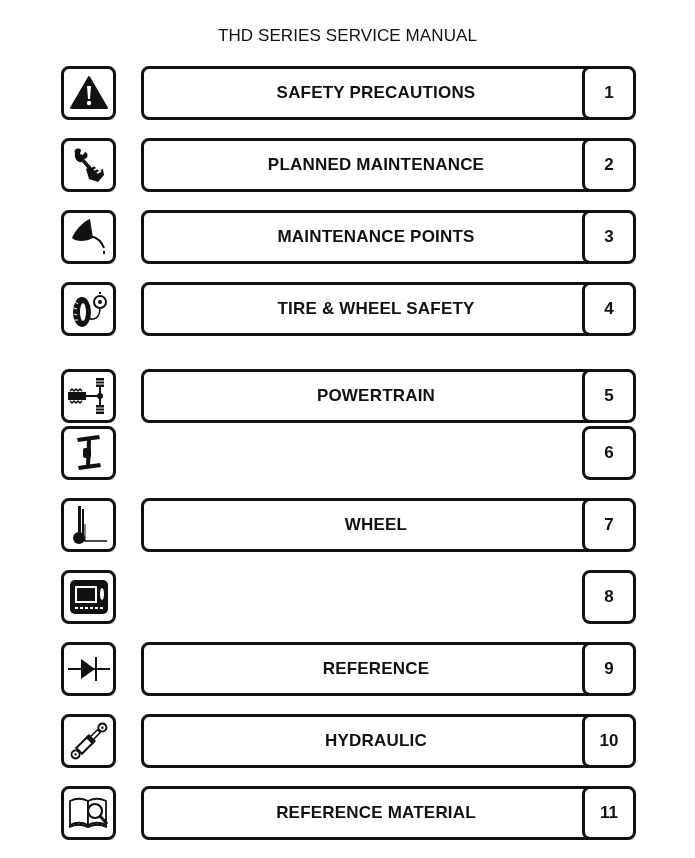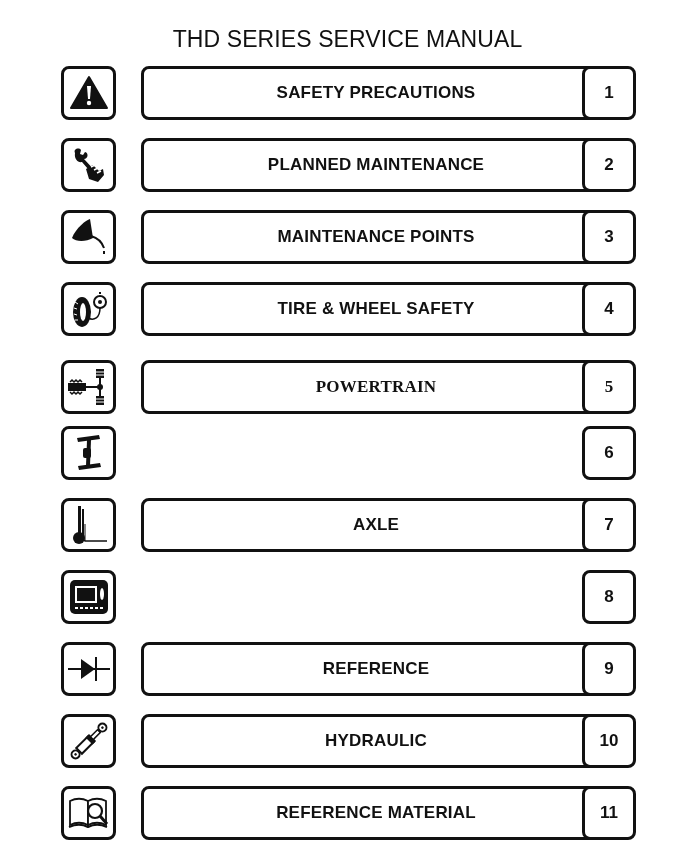--- a/index.html
+++ b/index.html
@@ -1,19 +1,19 @@
 <!DOCTYPE html>
 <html><head>
 <meta charset="utf-8">
 <style>
   html, body { margin: 0; padding: 0; background: #ffffff; }
   body { width: 695px; height: 858px; position: relative; overflow: hidden;
          font-family: "Liberation Sans", "DejaVu Sans", sans-serif; color: #111; }
   .title { position: absolute; left: 0; width: 695px; top: 26px; text-align: center;
-           font-size: 23px; letter-spacing: 0.1px; color: #111; }
+           font-size: 17px; letter-spacing: 0.1px; color: #111; }
   .row { position: absolute; left: 0; width: 695px; height: 54px; }
   .box { position: absolute; top: 0; height: 54px; box-sizing: border-box;
          border: 3px solid #111; border-radius: 8px; background: #fff; }
   .icon-box { left: 61px; width: 55px; display: flex; align-items: center; justify-content: center; }
   .label-box { left: 141px; width: 470px; display: flex; align-items: center; justify-content: center;
                cursor: pointer; }
   .num-box { left: 582px; width: 54px; display: flex; align-items: center; justify-content: center; cursor: pointer; }
   .label { font-weight: bold; font-size: 17px; letter-spacing: 0.2px; color: #111; }
   .num { font-weight: bold; font-size: 17px; color: #111; }
   svg { display: block; }
@@ -92,21 +92,21 @@
     </span>
   </div>
   <div class="box label-box">
     <span class="label">TIRE &amp; WHEEL SAFETY</span>
   </div>
   <div class="box num-box">
     <span class="num">4</span>
   </div>
 </div>
 
-<div class="row" style="top:360px;font-family:Liberation Serif, serif;">
+<div class="row" style="top:369px;">
   <div class="box icon-box">
     <span>
       <svg width="46" height="40" viewBox="0 0 46 40">
         <rect x="2" y="16" width="18" height="8" fill="#111"></rect>
         <path d="M4 15 L6 13 L8 15 L10 13 L12 15 L14 13 L16 15 M4 25 L6 27 L8 25 L10 27 L12 25 L14 27 L16 25" stroke="#111" stroke-width="1.5" fill="none"></path>
         <line x1="20" y1="20" x2="32" y2="20" stroke="#111" stroke-width="2"></line>
         <circle cx="34" cy="20" r="3" fill="#111"></circle>
         <line x1="34" y1="8" x2="34" y2="32" stroke="#111" stroke-width="2"></line>
         <rect x="30" y="2" width="8" height="9" fill="#111"></rect>
         <rect x="30" y="29" width="8" height="9" fill="#111"></rect>
@@ -144,21 +144,21 @@
       <svg width="40" height="42" viewBox="0 0 40 42">
         <rect x="9" y="2" width="3" height="30" fill="#111"></rect>
         <rect x="13" y="5" width="2" height="26" fill="#111"></rect>
         <circle cx="10" cy="34" r="6" fill="#111"></circle>
         <path d="M15 36 L16 37 L38 37" stroke="#111" stroke-width="1.5" fill="none"></path>
         <line x1="16" y1="20" x2="16" y2="37" stroke="#111" stroke-width="1"></line>
       </svg>
     </span>
   </div>
   <div class="box label-box">
-    <span class="label">AXLE</span>
+    <span class="label">WHEEL</span>
   </div>
   <div class="box num-box">
     <span class="num">7</span>
   </div>
 </div>
 
 <div class="row" style="top:570px;">
   <div class="box icon-box">
     <span>
       <svg width="42" height="40" viewBox="0 0 42 40">

